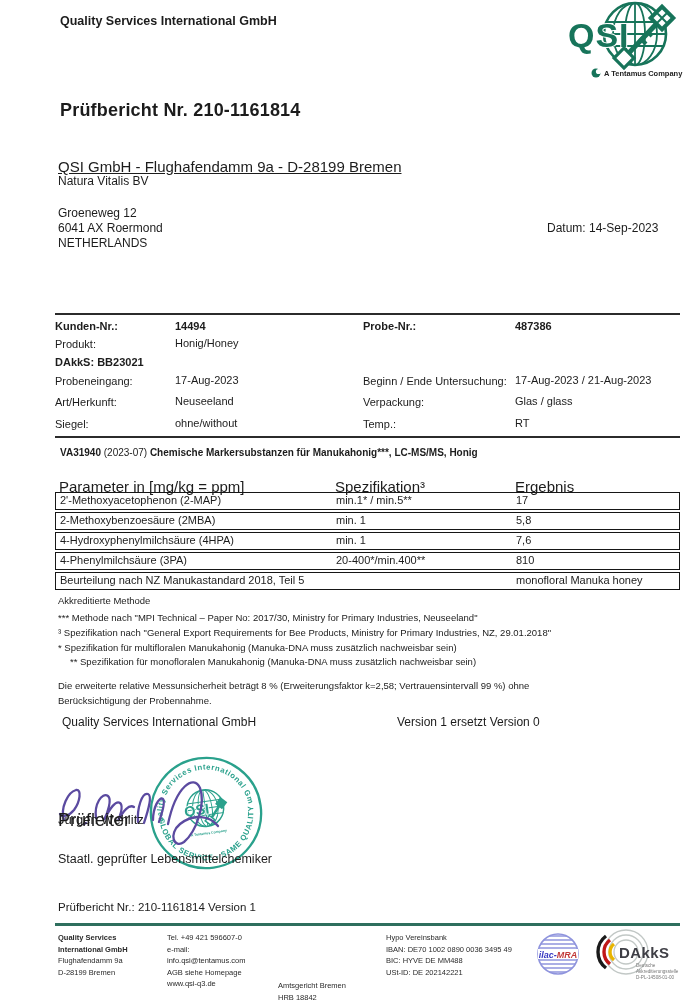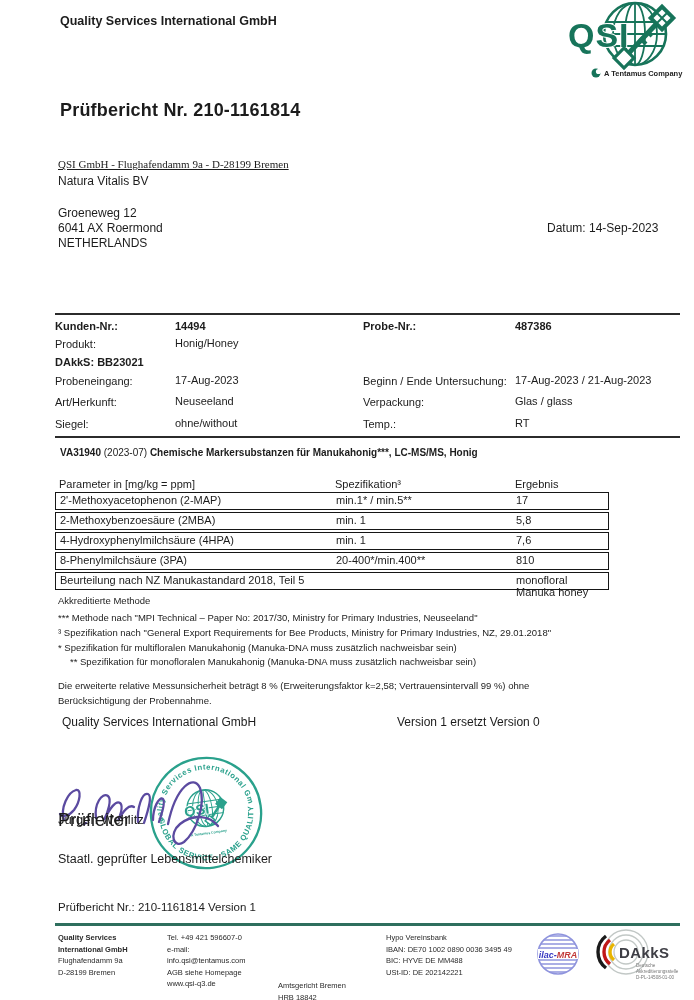--- a/index.html
+++ b/index.html
@@ -4,28 +4,28 @@
 <style>
   * { margin:0; padding:0; box-sizing:border-box; }
   html,body { background:#e8e8e8; }
   body { font-family:"Liberation Sans","DejaVu Sans",sans-serif; color:#1c1c1c; }
   .page { position:relative; width:694px; height:1000px; background:#ffffff; margin:0 auto; overflow:hidden; }
   .abs { position:absolute; }
   .b { font-weight:bold; }
   .fs12 { font-size:12px; }
   .small { font-size:9.5px; }
   .title { font-size:18px; font-weight:bold; letter-spacing:.2px; }
-  .sender { font-size:11px; text-decoration:underline;font-family:Liberation Serif, serif; }
+  .sender { font-size:15px; text-decoration:underline; }
   .rule { background:#2b2b2b; height:2px; }
   .info-label { font-size:11px; }
-  .tbl-row { position:absolute; left:55px; width:554px; height:18px; border:1.5px solid #161616; font-size:11px; }
+  .tbl-row { position:absolute; left:55px; width:625px; height:18px; border:1.5px solid #161616; font-size:11px; }
   .tbl-row .c1 { position:absolute; left:4px; top:1px; }
   .tbl-row .c2 { position:absolute; left:280px; top:1px; }
   .tbl-row .c3 { position:absolute; left:460px; top:1px; }
-  .th { font-size:11px;text-align:right; }
+  .th { font-size:15px;text-align:right; }
   .foot-col { position:absolute; font-size:7.5px; line-height:11.6px; color:#2a2a2a; }
   .green-line { background:#2e6f5e; height:2.5px; }
   .stamp-wrap { transform:rotate(-8deg); }
   .dakks-sub { font-size:4.6px; fill:#777; }
 </style>
 </head>
 <body>
 
 <div class="page">
 
@@ -127,21 +127,21 @@
     <span class="c1">2-Methoxybenzoesäure (2MBA)</span>
     <span class="c2">min. 1</span>
     <span class="c3">5,8</span>
   </div>
   <div class="tbl-row" style="top:532px;">
     <span class="c1">4-Hydroxyphenylmilchsäure (4HPA)</span>
     <span class="c2">min. 1</span>
     <span class="c3">7,6</span>
   </div>
   <div class="tbl-row" style="top:552px;">
-    <span class="c1">8-Phenylmilchsäure (3PA)</span>
+    <span class="c1">4-Phenylmilchsäure (3PA)</span>
     <span class="c2">20-400*/min.400**</span>
     <span class="c3">810</span>
   </div>
   <div class="tbl-row" style="top:572px;">
     <span class="c1">Beurteilung nach NZ Manukastandard 2018, Teil 5</span>
     <span class="c2"></span>
     <span class="c3">monofloral Manuka honey</span>
   </div>
 
   <div class="abs small" style="left:58px; top:595px;">Akkreditierte Methode</div>

